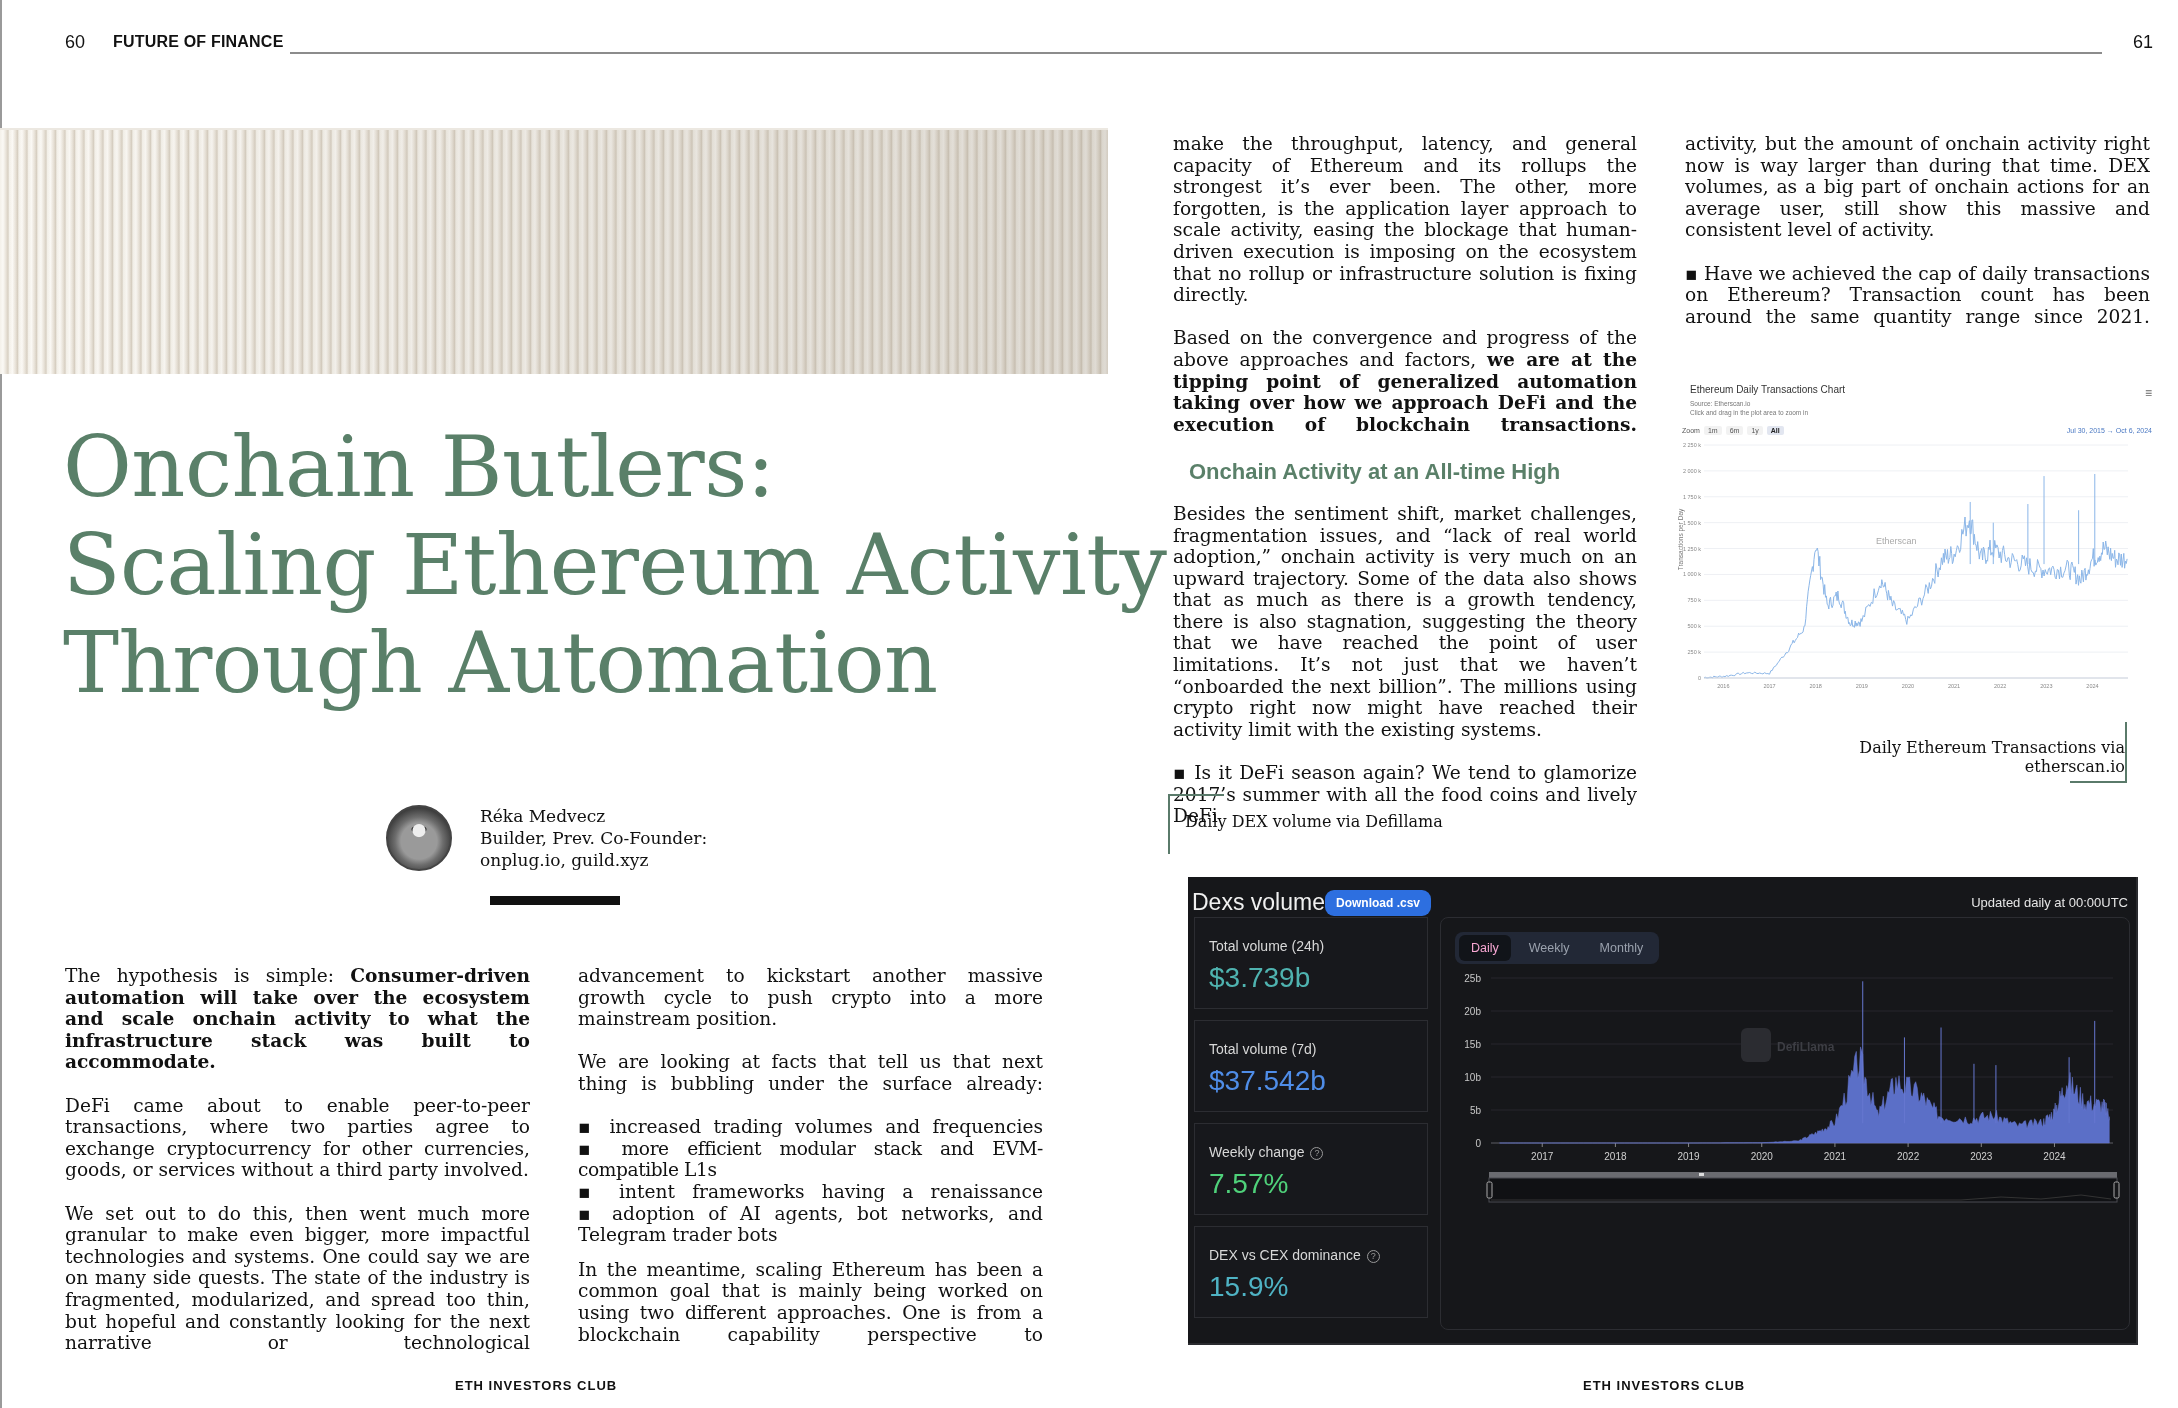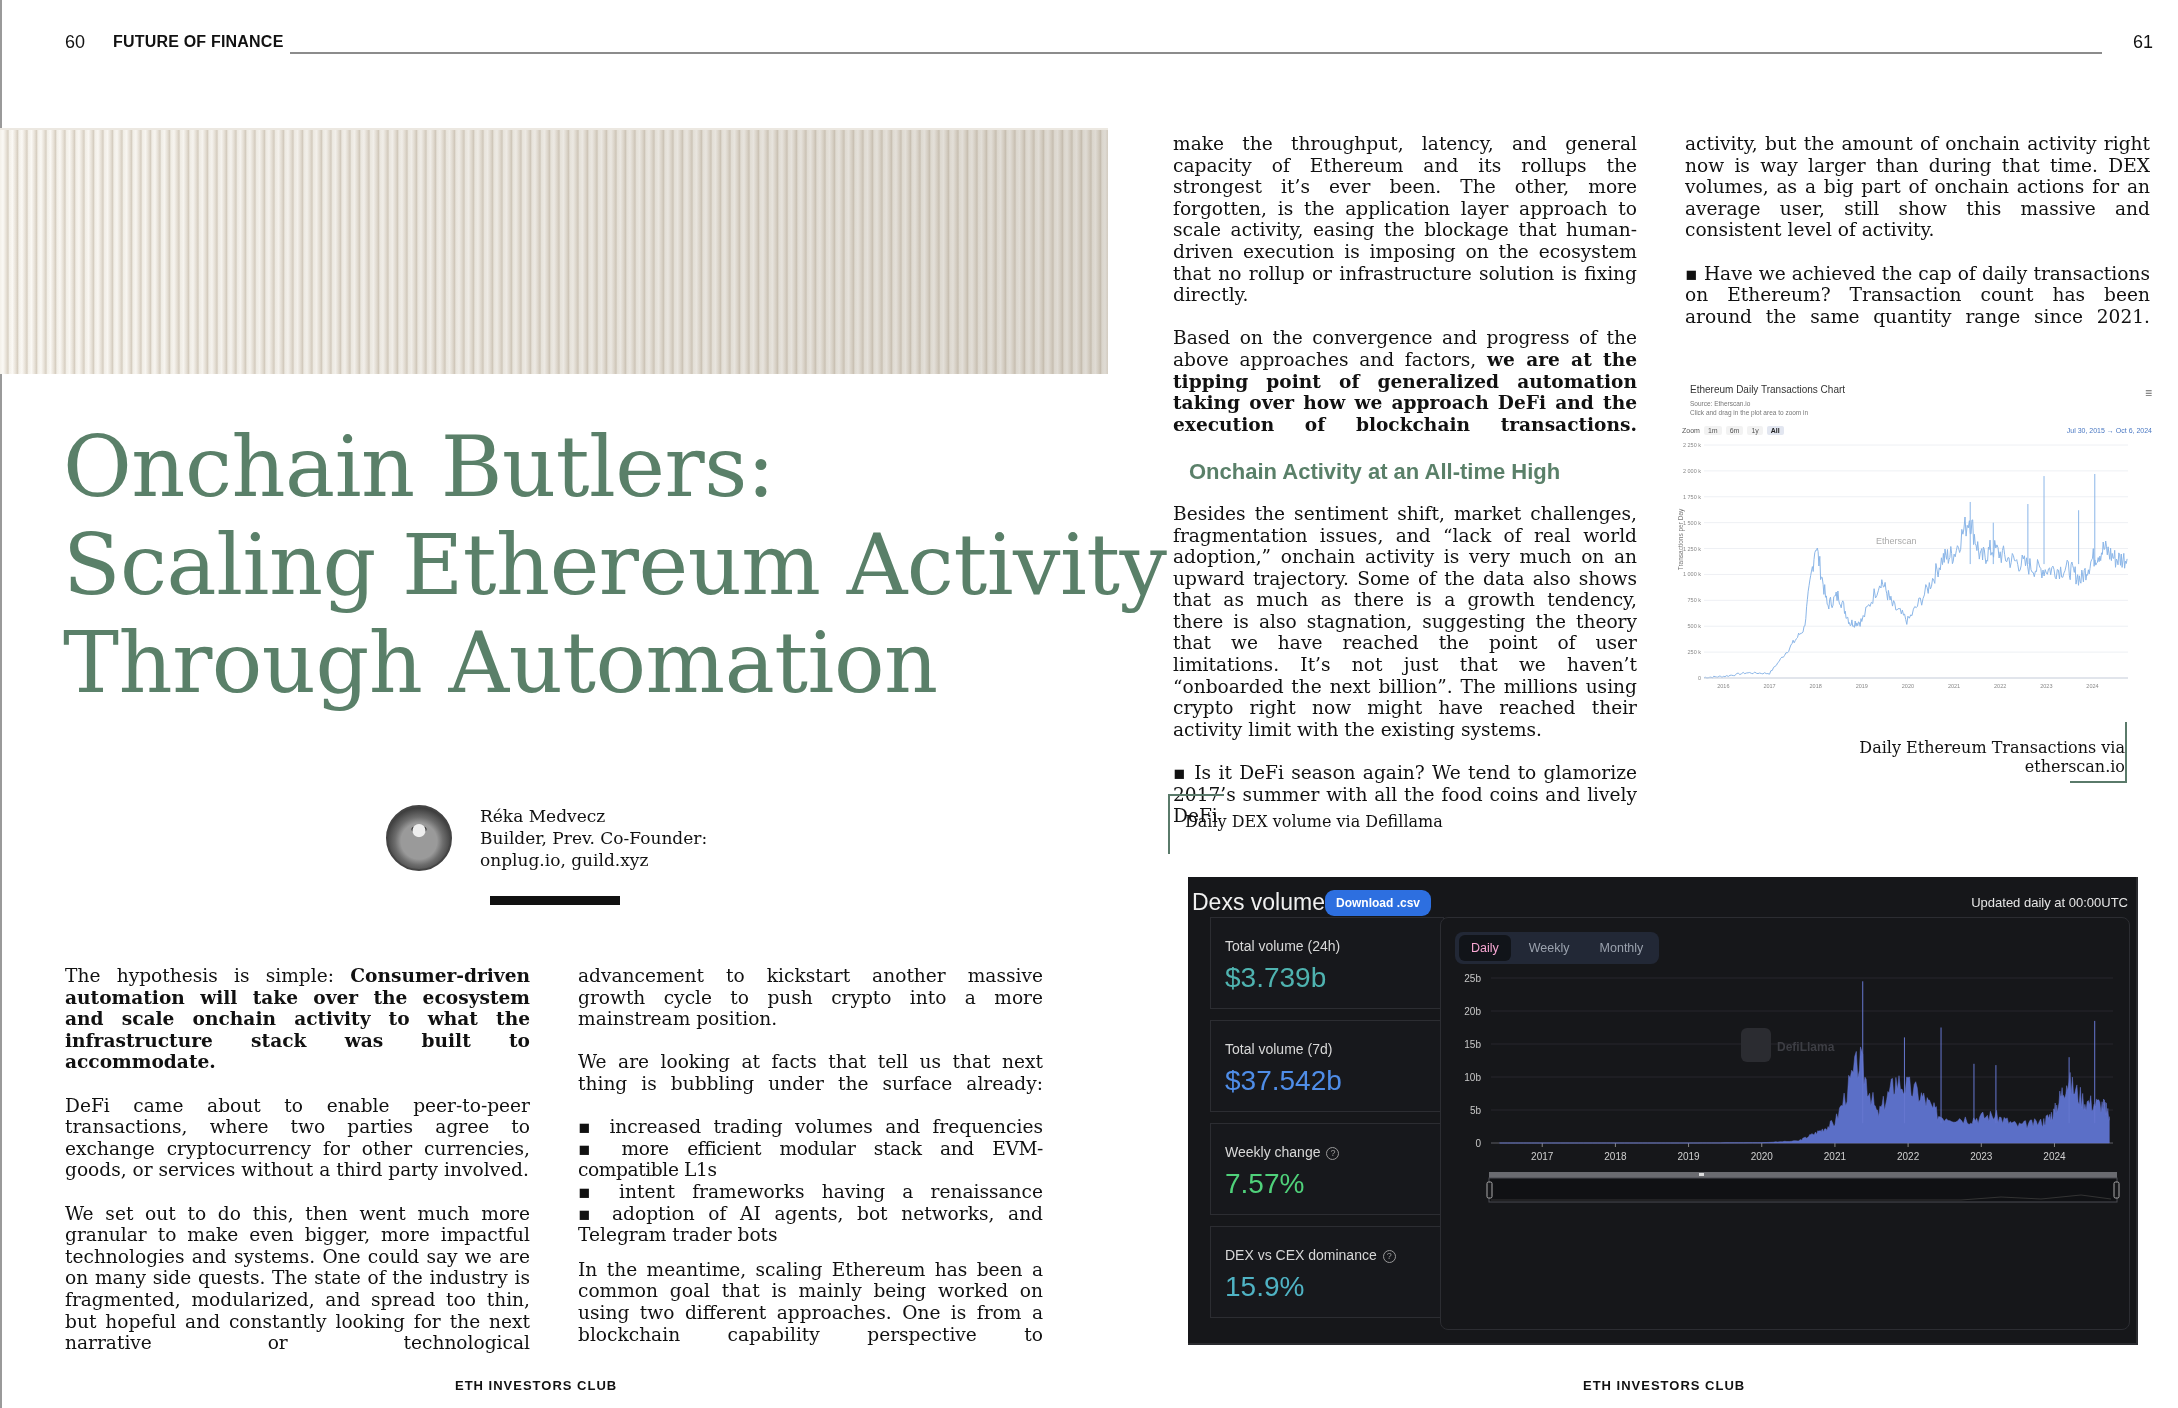--- a/index.html
+++ b/index.html
@@ -79,21 +79,21 @@
   .cap-eth { left: 1785px; top: 738px; width: 340px; text-align: right; font-size: 16px; color: #111; }
   .bracket-eth-v { left: 2125px; top: 722px; width: 2px; height: 60px; background: #5a7a6a; }
   .bracket-eth-h { left: 2070px; top: 781px; width: 57px; height: 2px; background: #5a7a6a; }
   .cap-dex { left: 1185px; top: 812px; font-size: 16px; color: #111; }
 
   
   .dex { left: 1188px; top: 877px; width: 950px; height: 468px; background: #16171a; font-family: "Liberation Sans", sans-serif; color: #e8e8e8; border-right: 2px solid #2a2b2f; border-bottom: 2px solid #2a2b2f; }
   .dex-title { position: absolute; left: 4px; top: 12px; font-size: 23px; color: #f0f0f0; }
   .dex-download { position: absolute; left: 137px; top: 13px; background: #2d6fe0; color: #fff; font-size: 12px; font-weight: bold; padding: 6px 11px; border-radius: 9px; }
   .dex-updated { position: absolute; right: 8px; top: 18px; font-size: 13px; color: #e6e6e6; }
-  .stat-card { position: absolute; left: 22px; width: 234px; height: 92px; border: 1.5px solid #2c2d32; border-radius: 0; background: #17181c; }
+  .stat-card { position: absolute; left: 6px; width: 234px; height: 92px; border: 1.5px solid #2c2d32; border-radius: 0; background: #17181c; }
   .stat-label { position: absolute; left: 14px; top: 20px; font-size: 14px; color: #d8d8d8; }
   .stat-value { position: absolute; left: 14px; top: 44px; font-size: 28px; }
   .help-icon { display: inline-block; width: 13px; height: 13px; border: 1.3px solid #999; border-radius: 50%; font-size: 9px; line-height: 11px; text-align: center; color: #999; margin-left: 6px; vertical-align: 1px; }
 
   .chart-card { position: absolute; left: 252px; top: 40px; width: 690px; height: 413px; border: 1.5px solid #2c2d32; border-radius: 8px; background: #16171a; }
   .seg { position: absolute; left: 14px; top: 14px; height: 32px; background: #222836; border-radius: 8px; display: flex; align-items: center; padding: 0 4px; gap: 6px; }
   .seg span { font-size: 12.5px; color: #9aa1ad; padding: 6px 12px; border-radius: 6px; }
   .seg span.active { background: #111419; color: #f9a8d4; }
 
   .dex-svg { position: absolute; left: 0; top: 0; }

